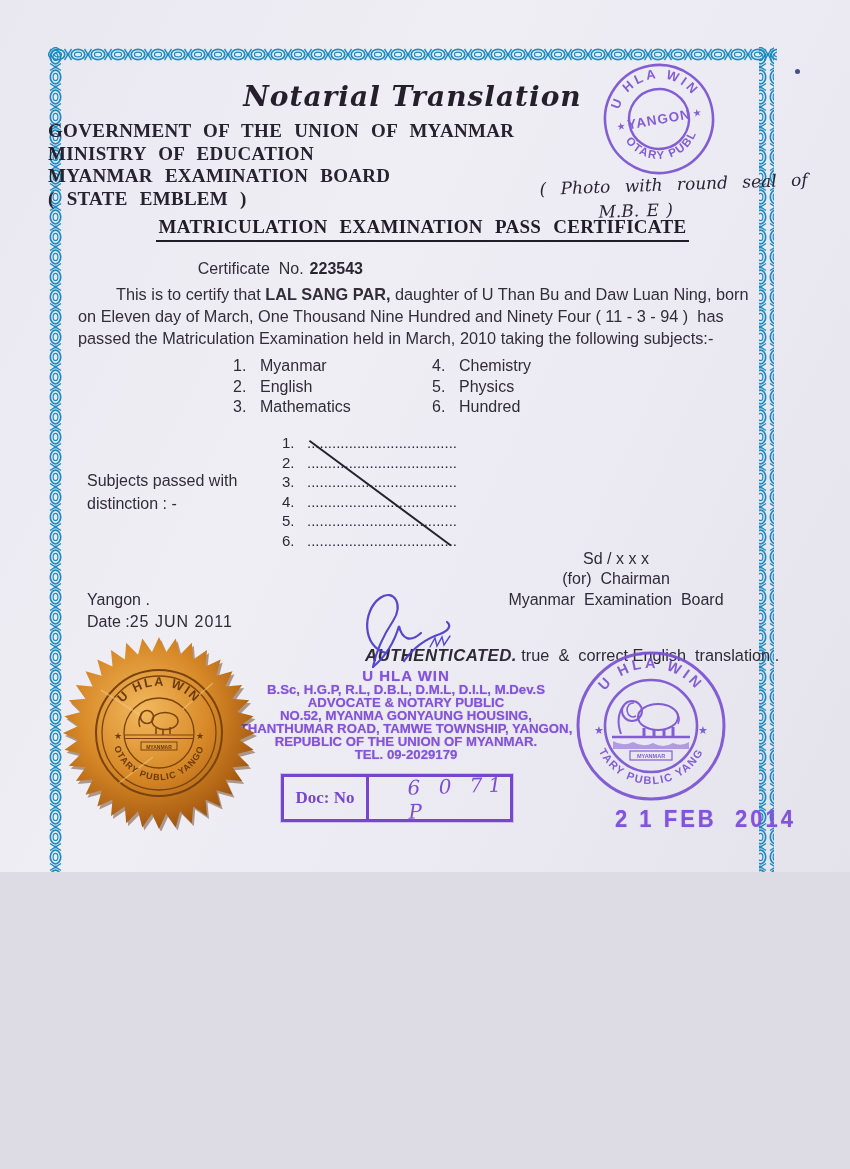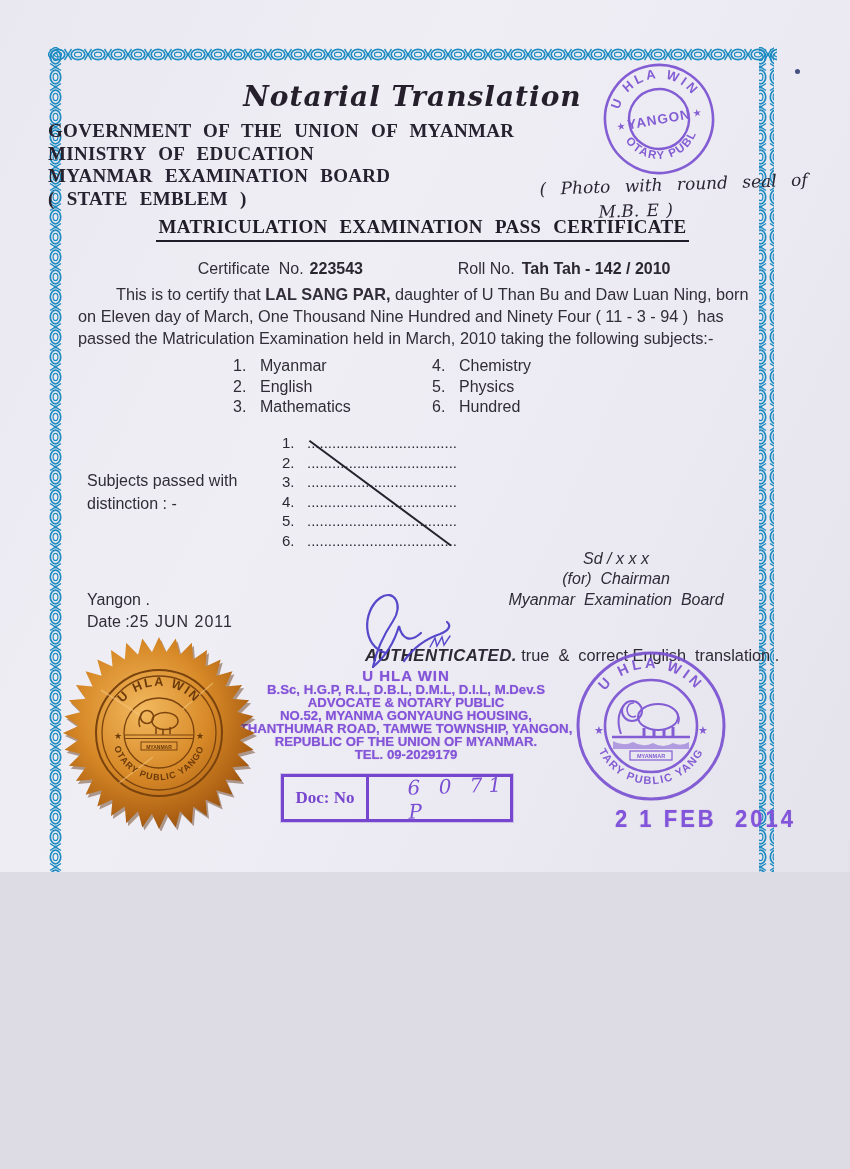--- a/index.html
+++ b/index.html
@@ -37,21 +37,21 @@
   .subj-row .n{width:27px;}
 
   .dist-label{left:87px;top:470px;font-size:16px;line-height:22.5px;color:#312d38;}
   .dist-rows{left:282px;top:433px;font-size:15px;line-height:19.5px;color:#2c2935;}
   .dist-row{display:flex;}
   .dist-row .n{width:25px;}
   .diag-line{left:310px;top:440px;width:176px;border-top:2px solid #24222c;
       transform:rotate(36.5deg);transform-origin:0 0;}
 
   .sd-block{left:470px;top:549px;width:292px;text-align:center;
-      font-size:16px;line-height:20.3px;color:#302c37;font-style:italic;}
+      font-size:16px;line-height:20.3px;color:#302c37;}
   .place-block{left:87px;top:589px;font-size:16px;line-height:22px;color:#302c37;}
   .place-block .dt{letter-spacing:1px;margin-left:0;}
 
   .auth-line{left:347px;top:627px;font-size:16.3px;color:#2e2a35;}
   .auth-word{font-weight:700;font-style:italic;font-size:16.8px;letter-spacing:.4px;}
 
   .notary{left:120px;top:668px;width:572px;text-align:center;color:#8353d8;
       font-weight:700;text-shadow:0 0 1px rgba(131,83,216,.55);}
   .notary .nm{font-size:15px;letter-spacing:1px;line-height:16px;}
   .notary .ln{font-size:13.2px;line-height:12.9px;}
@@ -138,23 +138,20 @@
       <text x="99.5" y="65" font-size="10" text-anchor="middle" stroke="none">★</text>
     </g>
   </svg>
   <div class="abs ink-dot"></div>
 
   <div class="abs doc-title-wrap">
     <span class="doc-title">MATRICULATION EXAMINATION PASS CERTIFICATE</span>
   </div>
   <div class="abs cert-row pre" style="left:180px;top:242px">
     <span>Certificate  No.</span><b style="margin-left:6px">223543</b>
-  </div>
-  <div class="abs cert-row pre" style="left:440px;top:242px">
-    <span>Roll No.</span><b style="margin-left:7px">Tah Tah - 142 / 2010</b>
   </div>
 
   <div class="abs para">
     <div class="ind pre"><span>This is to certify that </span><b>LAL SANG PAR,</b><span> daughter of U Than Bu and Daw Luan Ning, born</span></div>
     <div class="pre">on Eleven day of March, One Thousand Nine Hundred and Ninety Four ( 11 - 3 - 94 )  has</div>
     <div class="pre">passed the Matriculation Examination held in March, 2010 taking the following subjects:-</div>
   </div>
 
   <div class="abs subj-col" style="left:233px;top:356px">
     <div class="subj-row">

